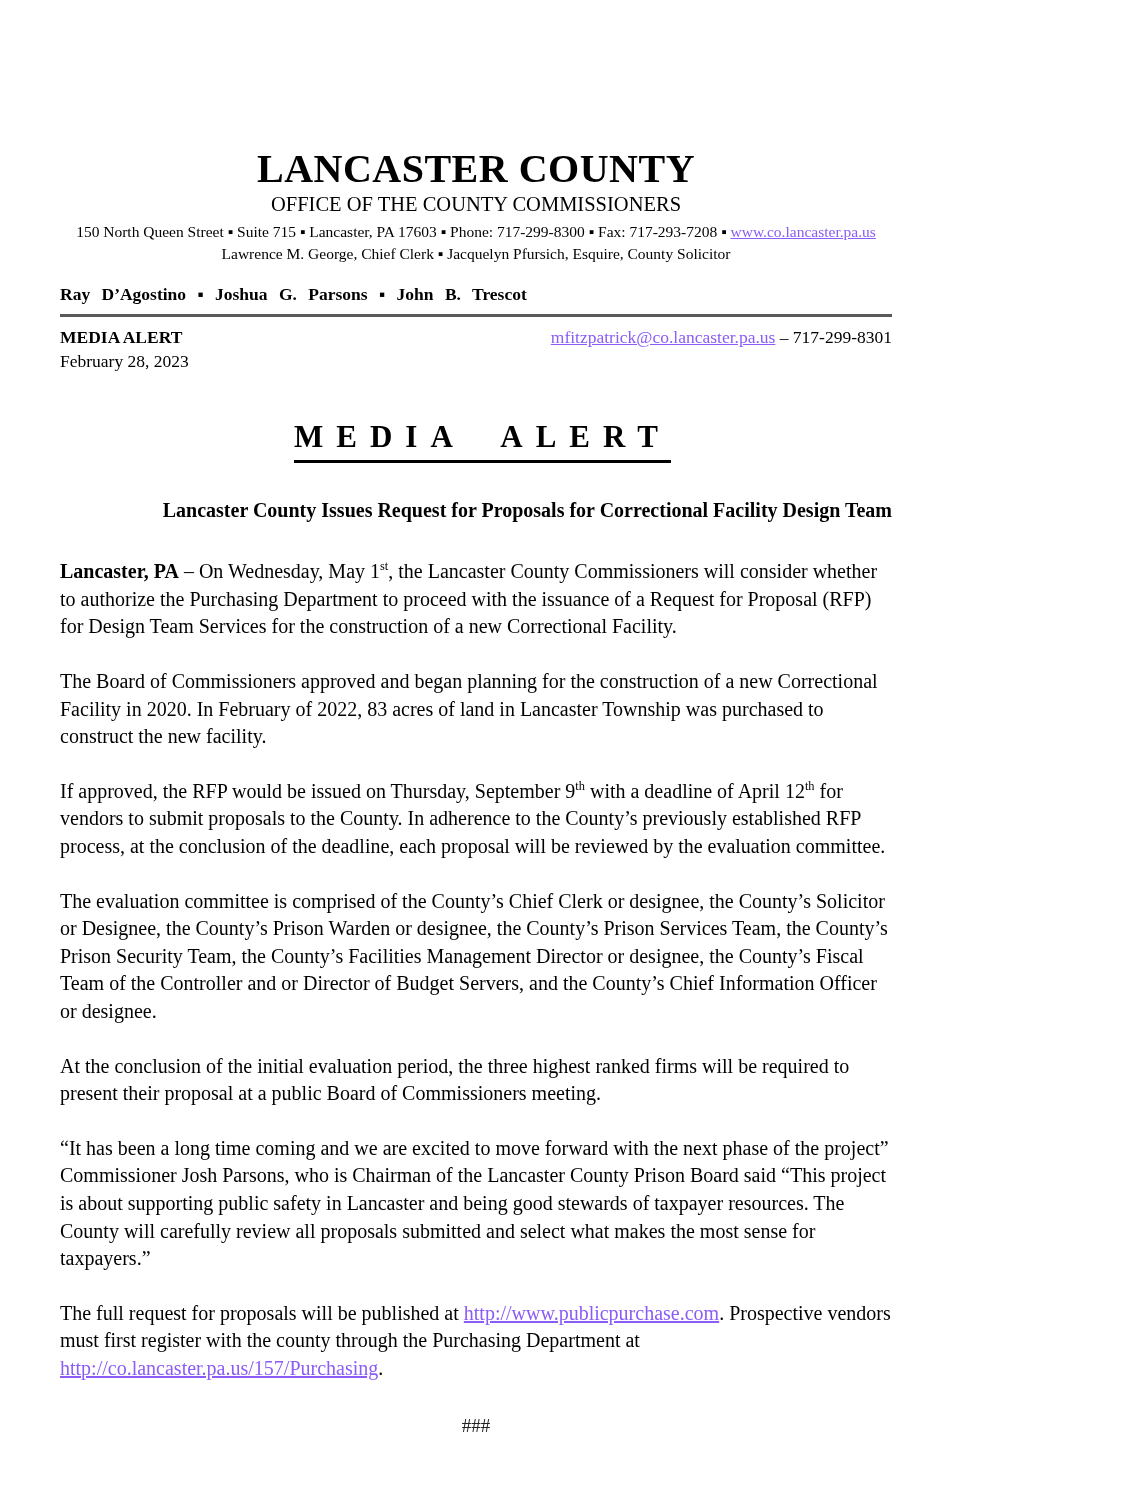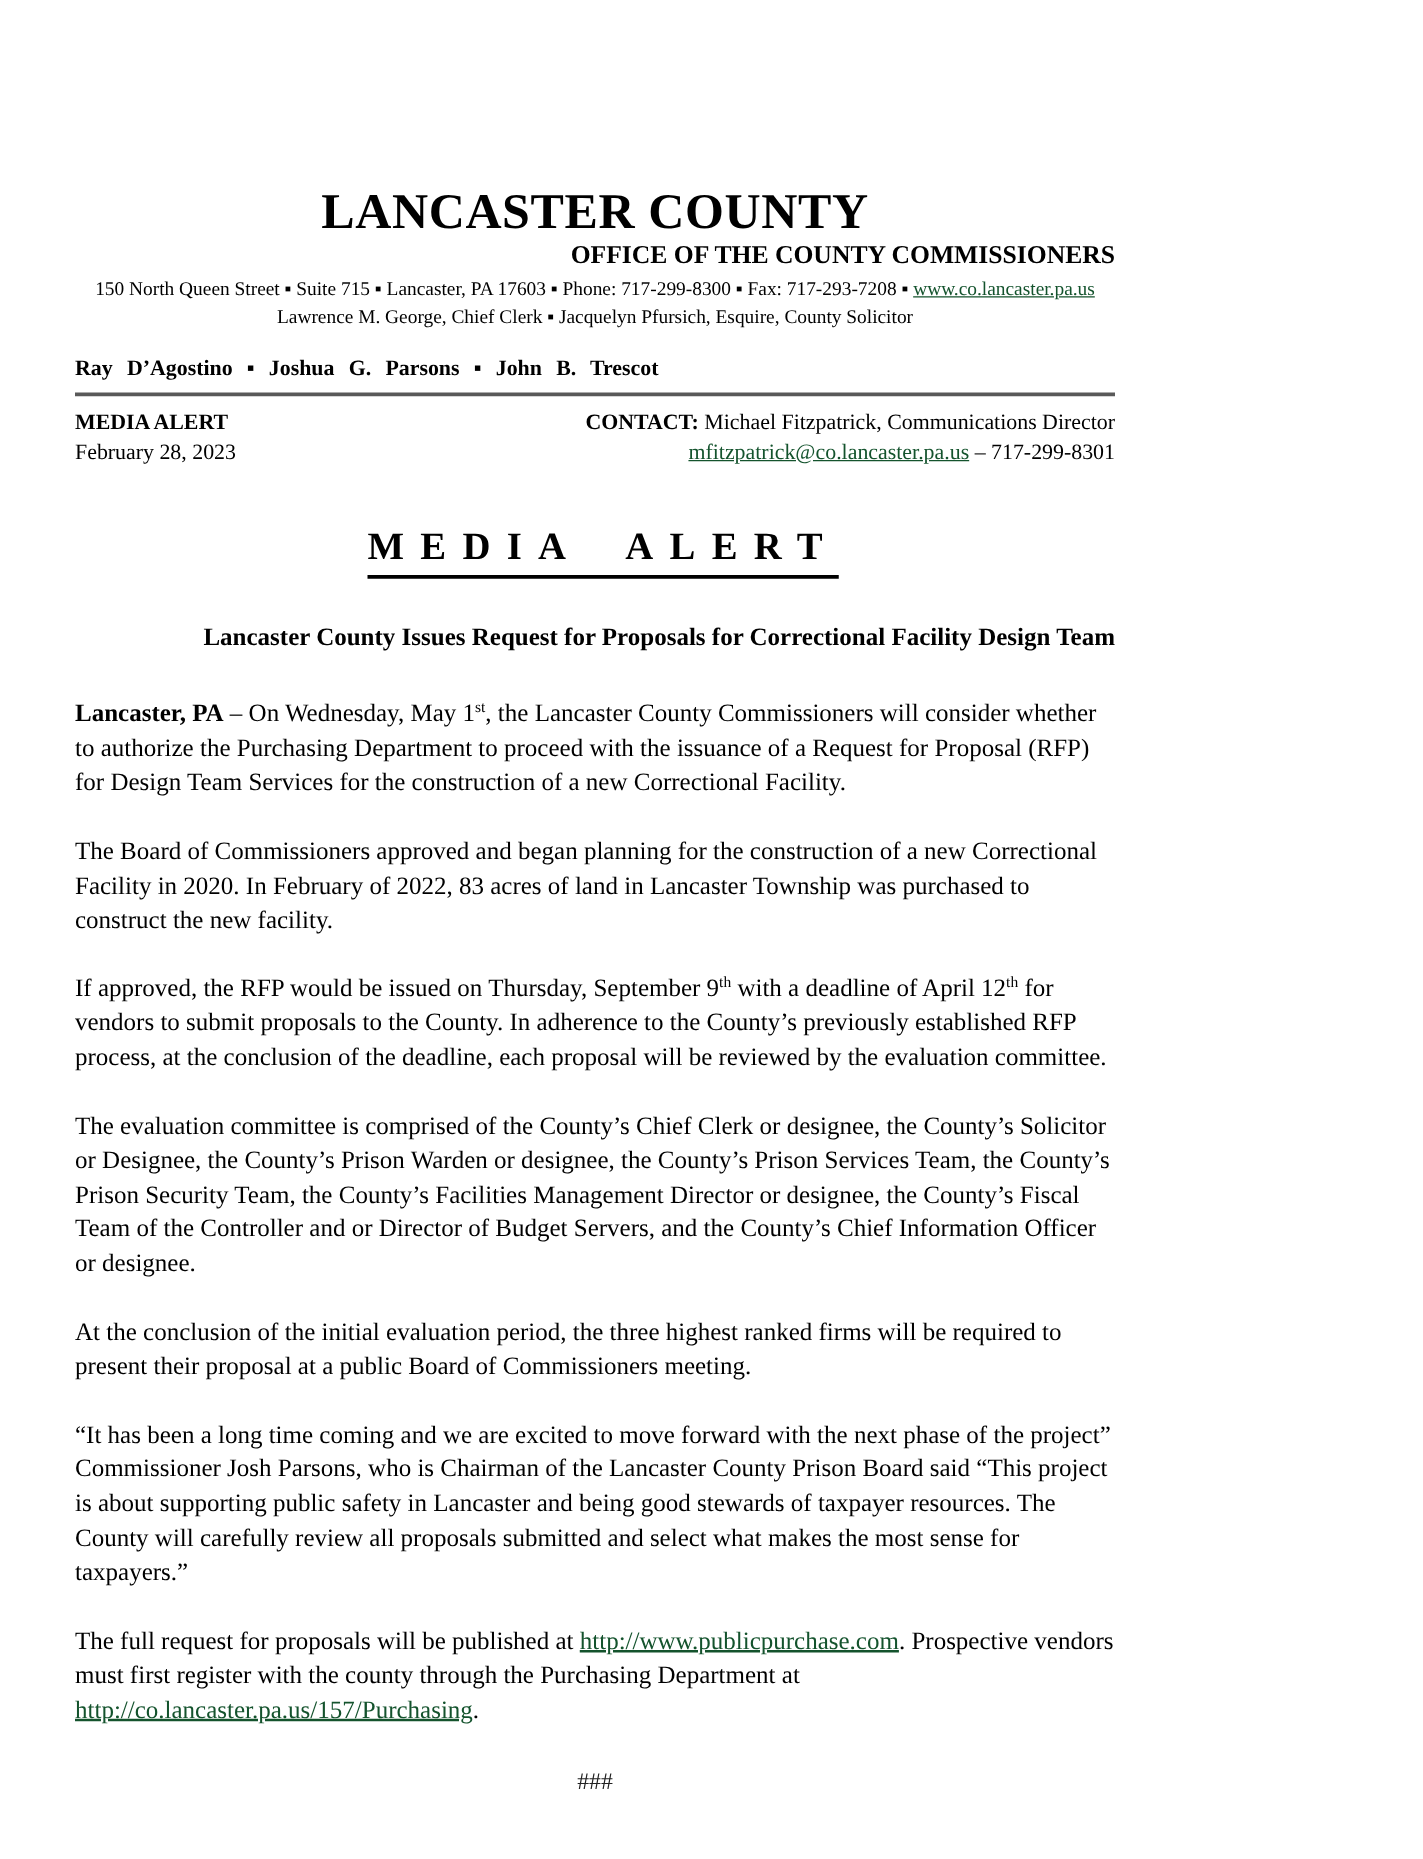--- a/index.html
+++ b/index.html
@@ -7,25 +7,25 @@
     width:952px; height:1487px;
     box-sizing:border-box;
     padding:148px 60px 0 60px;
     font-family:"Liberation Serif","DejaVu Serif",serif;
     color:#000000;
     background:#ffffff;
     overflow:hidden;
   }
   .b { font-weight:bold; }
   sup { font-size:0.62em; line-height:0; vertical-align:super; }
-  a.doc-link { color:#14532d; text-decoration:underline; cursor:pointer; }
+  a.doc-link { color:#8b5cf6; text-decoration:underline; cursor:pointer; }
 
   
   .lh-title { font-size:40px; font-weight:bold; text-align:center; letter-spacing:0.5px; line-height:1.05; }
-  .lh-subtitle { font-size:20.5px; font-weight:bold; text-align:right; margin-top:3px; }
+  .lh-subtitle { font-size:20.5px; font-weight:normal; text-align:center; margin-top:3px; }
   .lh-address { font-size:15.5px; text-align:center; margin-top:5px; line-height:1.42; }
   .lh-officials { font-size:15.5px; text-align:center; line-height:1.42; }
   .lh-commissioners { font-size:17.5px; font-weight:bold; text-align:left; margin-top:19px; word-spacing:7px; }
   .lh-board { font-size:16.5px; text-align:center; word-spacing:6px; margin-top:2px; }
 
   .divider { border:none; border-top:3px solid #595959; margin:9px 0 9px 0; }
 
   
   .alert-row { display:flex; justify-content:space-between; font-size:17.5px; line-height:1.35; }
   .alert-left { text-align:left; }
@@ -63,21 +63,20 @@
   </header>
 
   <hr class="divider">
 
   <div class="alert-row">
     <div class="alert-left">
       <div class="b">MEDIA ALERT</div>
       <div>February 28, 2023</div>
     </div>
     <div class="alert-right">
-      <div><span class="b">CONTACT:</span><span> Michael Fitzpatrick, Communications Director</span></div>
       <div><a class="doc-link" href="#">mfitzpatrick@co.lancaster.pa.us</a><span> – 717-299-8301</span></div>
     </div>
   </div>
 
   <div class="media-alert-heading">
     <span class="ma-text">MEDIA ALERT</span>
   </div>
 
   <div class="headline">Lancaster County Issues Request for Proposals for Correctional Facility Design Team</div>
 

